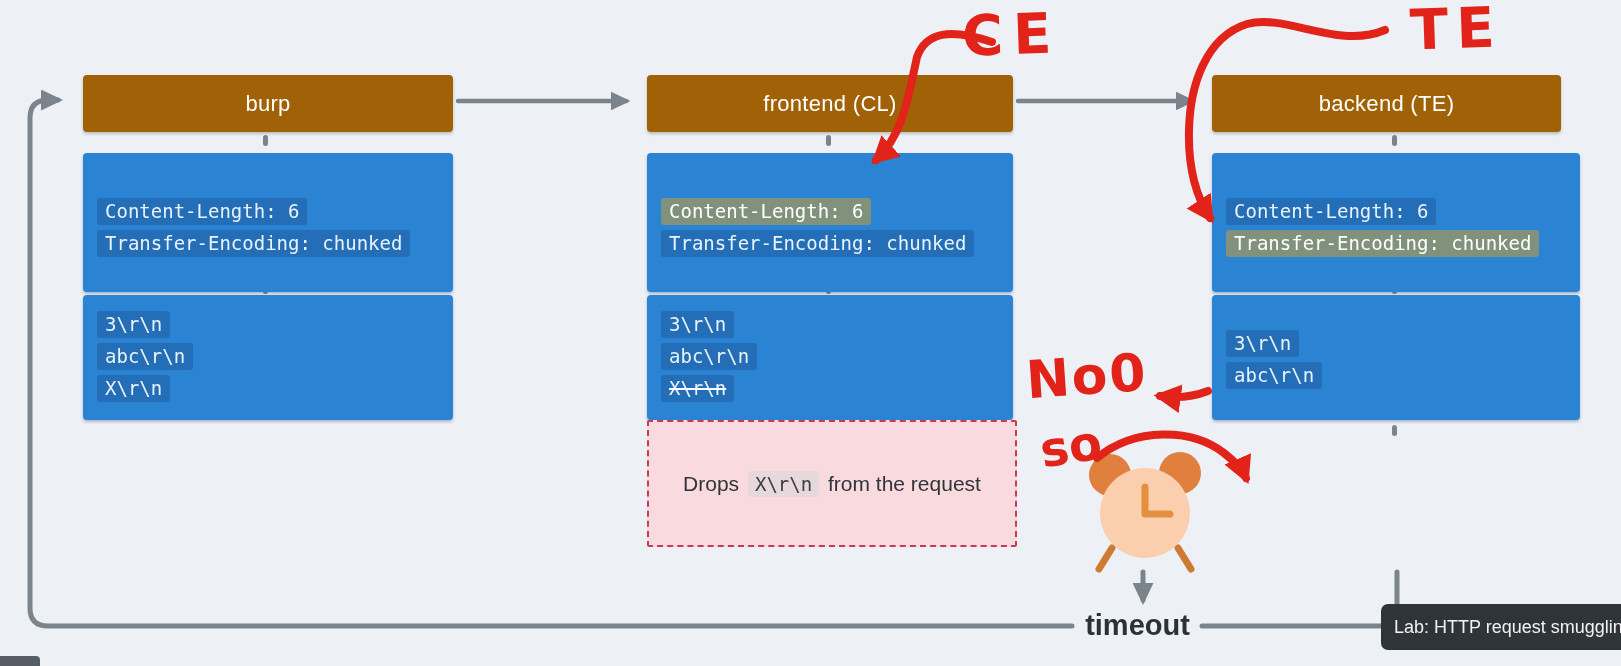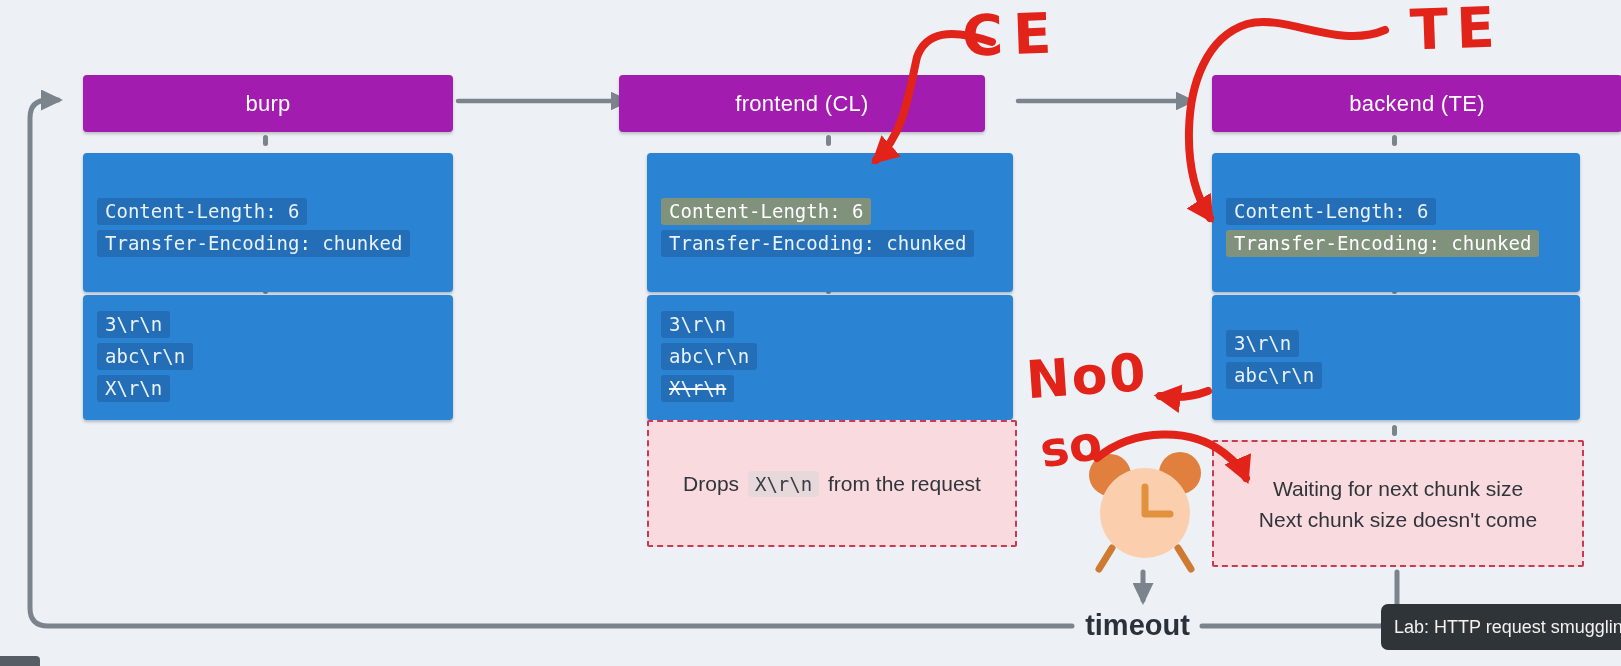--- a/index.html
+++ b/index.html
@@ -1,21 +1,21 @@
 <!DOCTYPE html>
 <html><head>
 <meta charset="utf-8">
 <style>
   html,body{margin:0;padding:0;}
   body{font-family:"Liberation Sans",sans-serif;}
   #canvas{position:relative;width:1621px;height:666px;background:#edf1f5;overflow:hidden;}
   svg.overlay{position:absolute;left:0;top:0;pointer-events:none;}
 
   
-  .col-header{position:absolute;height:57px;background:#a21caf;border-radius:4px;
+  .col-header{position:absolute;height:57px;background:#a16207;border-radius:4px;
     display:flex;align-items:center;justify-content:center;color:#fff;font-size:22px;
     font-weight:500;letter-spacing:.3px;box-shadow:0 2px 3px rgba(30,45,60,.25);}
   .blue-box{position:absolute;background:#2b83d4;border-radius:4px;
     box-shadow:0 2px 3px rgba(25,60,105,.3);}
   .hdr-box{padding-top:45px;}
   .body-box{padding-top:16px;}
   .body-box.low{padding-top:35px;}
   .chip{display:table;margin:0 0 5px 14px;padding:2px 8px 3px;border-radius:3px;
     font-family:"DejaVu Sans Mono",monospace;font-size:19px;line-height:22px;
     color:#eaf2fa;background:rgba(16,56,104,.28);white-space:pre;}
@@ -91,52 +91,48 @@
   <div class="blue-box hdr-box" style="left:83px;top:153px;width:370px;height:94px;">
     <span class="chip">Content-Length: 6</span>
     <span class="chip">Transfer-Encoding: chunked</span>
   </div>
   <div class="blue-box body-box" style="left:83px;top:295px;width:370px;height:109px;">
     <span class="chip">3\r\n</span>
     <span class="chip">abc\r\n</span>
     <span class="chip">X\r\n</span>
   </div>
 
-  <div class="col-header" style="left:619px;top:75px;width:366px;">
+  <div class="col-header" style="left:647px;top:75px;width:366px;">
     <span>frontend (CL)</span>
   </div>
   <div class="blue-box hdr-box" style="left:647px;top:153px;width:366px;height:94px;">
     <span class="chip hl-green">Content-Length: 6</span>
     <span class="chip">Transfer-Encoding: chunked</span>
   </div>
   <div class="blue-box body-box" style="left:647px;top:295px;width:366px;height:109px;">
     <span class="chip">3\r\n</span>
     <span class="chip">abc\r\n</span>
     <span class="chip struck">X\r\n</span>
   </div>
   <div class="pink-note" style="left:647px;top:420px;width:366px;height:123px;">
     <div>
       <span>Drops </span><span class="code-chip">X\r\n</span><span> from the request</span>
     </div>
   </div>
 
-  <div class="col-header" style="left:1212px;top:75px;width:410px;text-align:right;">
+  <div class="col-header" style="left:1212px;top:75px;width:349px;text-align:right;">
     <span>backend (TE)</span>
   </div>
   <div class="blue-box hdr-box" style="left:1212px;top:153px;width:368px;height:94px;">
     <span class="chip">Content-Length: 6</span>
     <span class="chip hl-green">Transfer-Encoding: chunked</span>
   </div>
   <div class="blue-box body-box low" style="left:1212px;top:295px;width:368px;height:90px;">
     <span class="chip">3\r\n</span>
     <span class="chip">abc\r\n</span>
-  </div>
-  <div class="pink-note" style="left:1212px;top:440px;width:368px;height:123px;">
-    <div>Waiting for next chunk size</div>
-    <div>Next chunk size doesn't come</div>
   </div>
 
   <svg class="overlay" width="1621" height="666">
     <defs>
       <marker id="rarrow" markerUnits="strokeWidth" markerWidth="3.6" markerHeight="3.6" refX="2.6" refY="1.8" orient="auto">
         <path d="M0,0 L3.4,1.8 L0,3.6 Z" fill="#e2231a"></path>
       </marker>
     </defs>
     <path d="M992,42 C950,28 926,32 917,57 C908,98 903,135 876,160" fill="none" stroke="#e2231a" stroke-width="8" stroke-linecap="round" marker-end="url(#rarrow)"></path>
     <path d="M1385,30 C1338,50 1285,13 1247,24 C1206,37 1190,85 1189,130 C1188,168 1197,198 1210,218" fill="none" stroke="#e2231a" stroke-width="8" stroke-linecap="round" marker-end="url(#rarrow)"></path>

